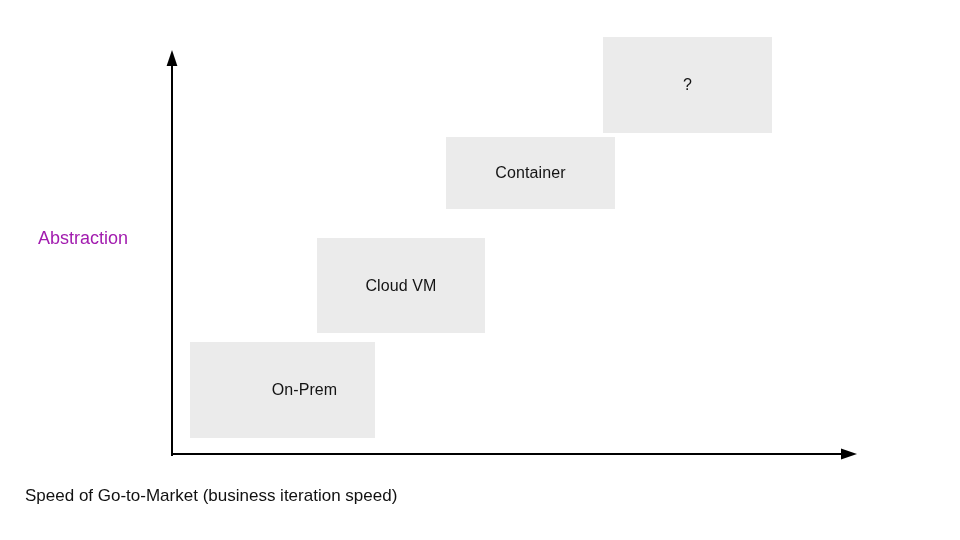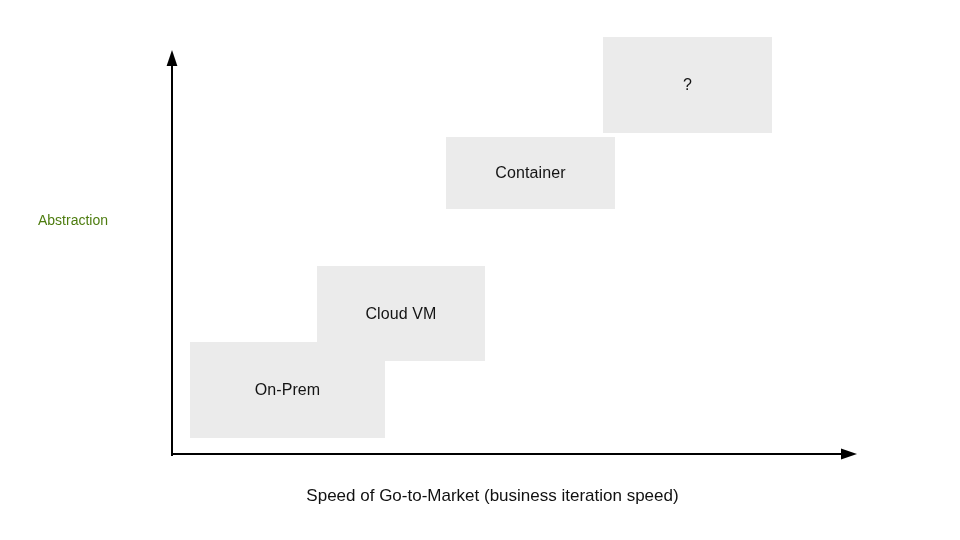--- a/index.html
+++ b/index.html
@@ -25,37 +25,36 @@
   .box {
     position: absolute;
     background: #ebebeb;
     display: flex;
     align-items: center;
     justify-content: center;
     font-size: 16px;
     color: #141414;
     letter-spacing: 0.1px;
   }
-  .box-on-prem   { left: 190px; top: 342px; width: 195px; height: 96px; }
-  .box-cloud-vm  { left: 317px; top: 238px; width: 168px; height: 95px; margin-top: 28px; }
+  .box-on-prem   { left: 190px; top: 342px; width: 141px; height: 96px; padding-left: 44px; }
+  .box-cloud-vm  { left: 317px; top: 238px; width: 168px; height: 95px; }
   .box-container { left: 446px; top: 137px; width: 169px; height: 72px; }
   .box-unknown   { left: 603px; top: 37px;  width: 169px; height: 96px; }
   .y-axis-label {
     position: absolute;
     left: 38px;
-    top: 212px;
-    font-size: 14px;
-    color: #4d7c0f;
+    top: 228px;
+    font-size: 18px;
+    color: #a21caf;
   }
   .x-axis-label {
     position: absolute;
     left: 25px;
     top: 486px;
     width: 935px;
-    text-align: center;
     font-size: 17px;
     color: #111111;
   }
 </style>
 </head>
 <body>
 
 <div class="canvas">
 
   <svg class="axes-svg" viewBox="0 0 960 540" xmlns="http://www.w3.org/2000/svg">

